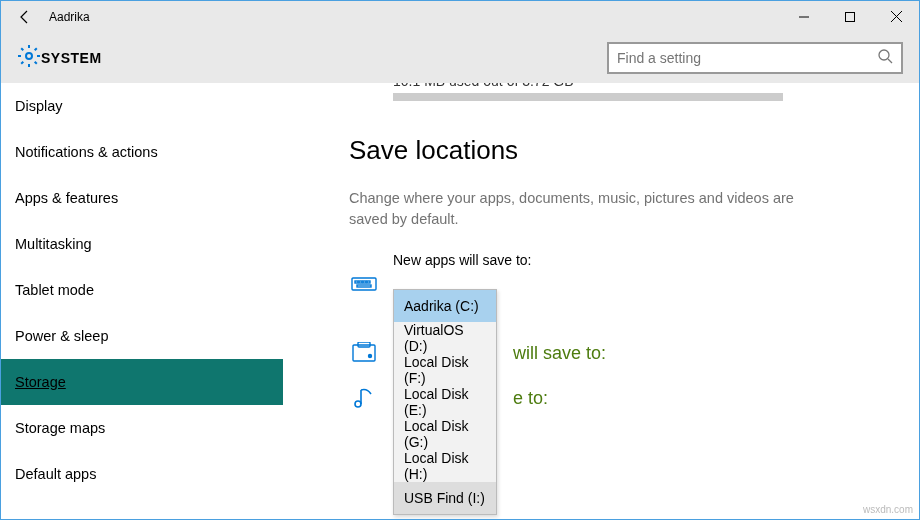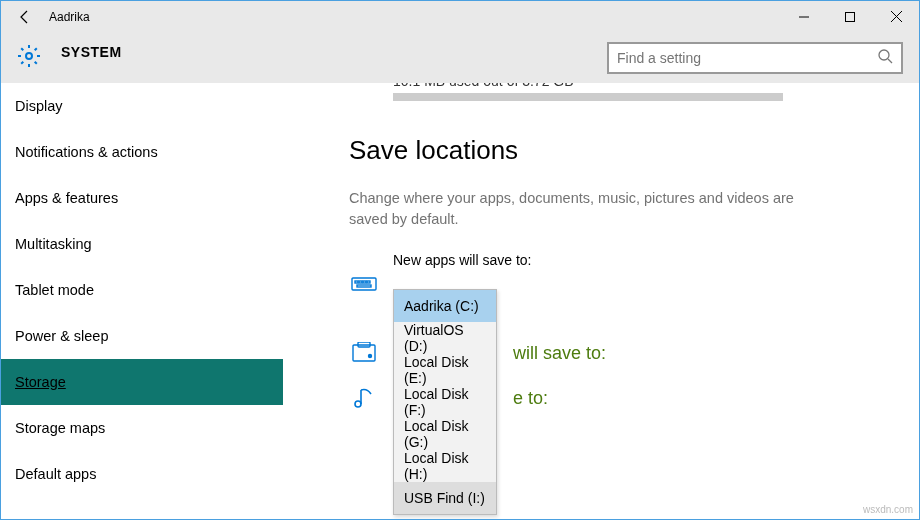--- a/index.html
+++ b/index.html
@@ -5,21 +5,21 @@
     * { box-sizing: border-box; margin: 0; padding: 0; font-family: "Segoe UI", Arial, sans-serif; }
     body { width: 920px; height: 520px; overflow: hidden; background: #fff; border: 1px solid #4aa0e0; position: relative; }
     
     .titlebar { height: 32px; display: flex; align-items: center; background: #e9e9e9; border-bottom: 1px solid #e9e9e9; }
     .titlebar .back { width: 48px; height: 32px; display: flex; align-items: center; justify-content: center; cursor: pointer; }
     .titlebar .title { font-size: 12px; color: #000; flex: 1; }
     .winbtns { display: flex; }
     .winbtn { width: 46px; height: 32px; display: flex; align-items: center; justify-content: center; cursor: pointer; }
     
     .header { height: 50px; background: #e9e9e9; display: flex; align-items: center; padding: 0 16px; }
-    .header-left { display: flex; align-items: flex-start; gap: 20px; flex: 1; }
+    .header-left { display: flex; align-items: center; gap: 0; flex: 1; }
     .gear svg { width: 24px; height: 24px; }
     .header-title { font-weight: 600; font-size: 14px; letter-spacing: 0.5px; }
     .search-box { width: 296px; height: 32px; border: 2px solid #999; background: #fff; display: flex; align-items: center; padding: 0 8px; margin-right: 0; }
     .search-box input { flex: 1; border: none; outline: none; font-size: 14px; color: #666; background: transparent; }
     .search-box .sicon { color: #666; }
     
     .content { display: flex; height: calc(520px - 82px); }
     
     .sidebar { width: 282px; background: #fff; overflow: hidden; }
     .sidebar-item { height: 46px; display: flex; align-items: center; padding: 8px 14px; font-size: 14.5px; color: #000; cursor: pointer; }
@@ -182,24 +182,24 @@
     </div>
 
     <div class="dropdown">
       <div class="dropdown-item hl-top">
           <span>Aadrika (C:)</span>
         </div>
       <div class="dropdown-item">
           <span>VirtualOS (D:)</span>
         </div>
       <div class="dropdown-item">
+          <span>Local Disk (F:)</span>
+        </div>
+      <div class="dropdown-item">
           <span>Local Disk (E:)</span>
-        </div>
-      <div class="dropdown-item">
-          <span>Local Disk (F:)</span>
         </div>
       <div class="dropdown-item">
           <span>Local Disk (G:)</span>
         </div>
       <div class="dropdown-item">
           <span>Local Disk (H:)</span>
         </div>
       <div class="dropdown-item hl-bot">
           <span>USB Find (I:)</span>
         </div>

